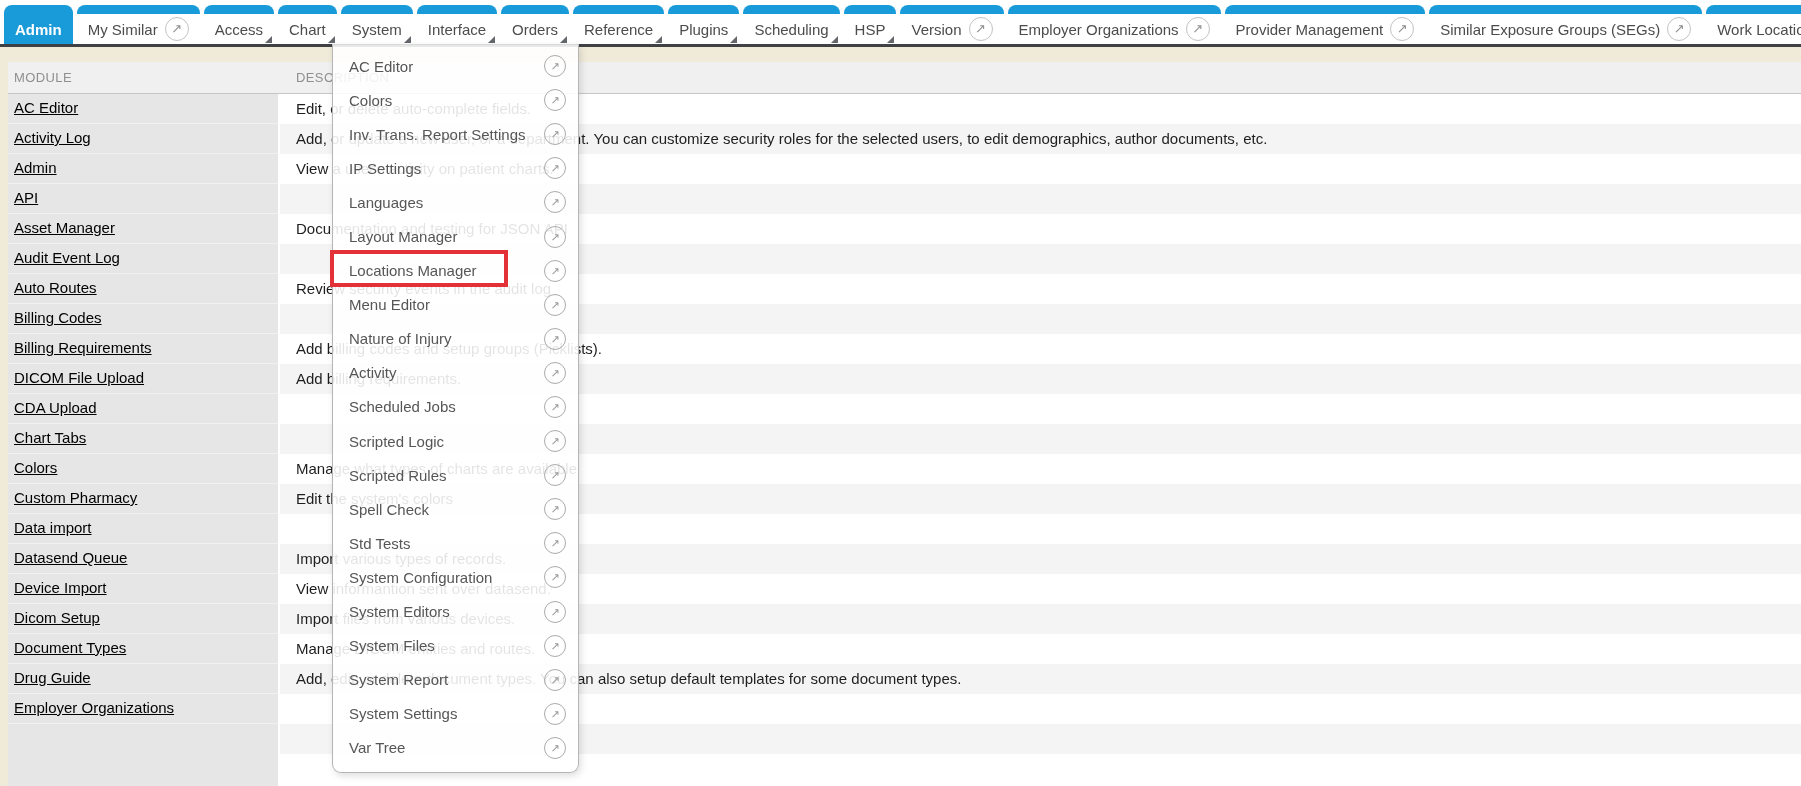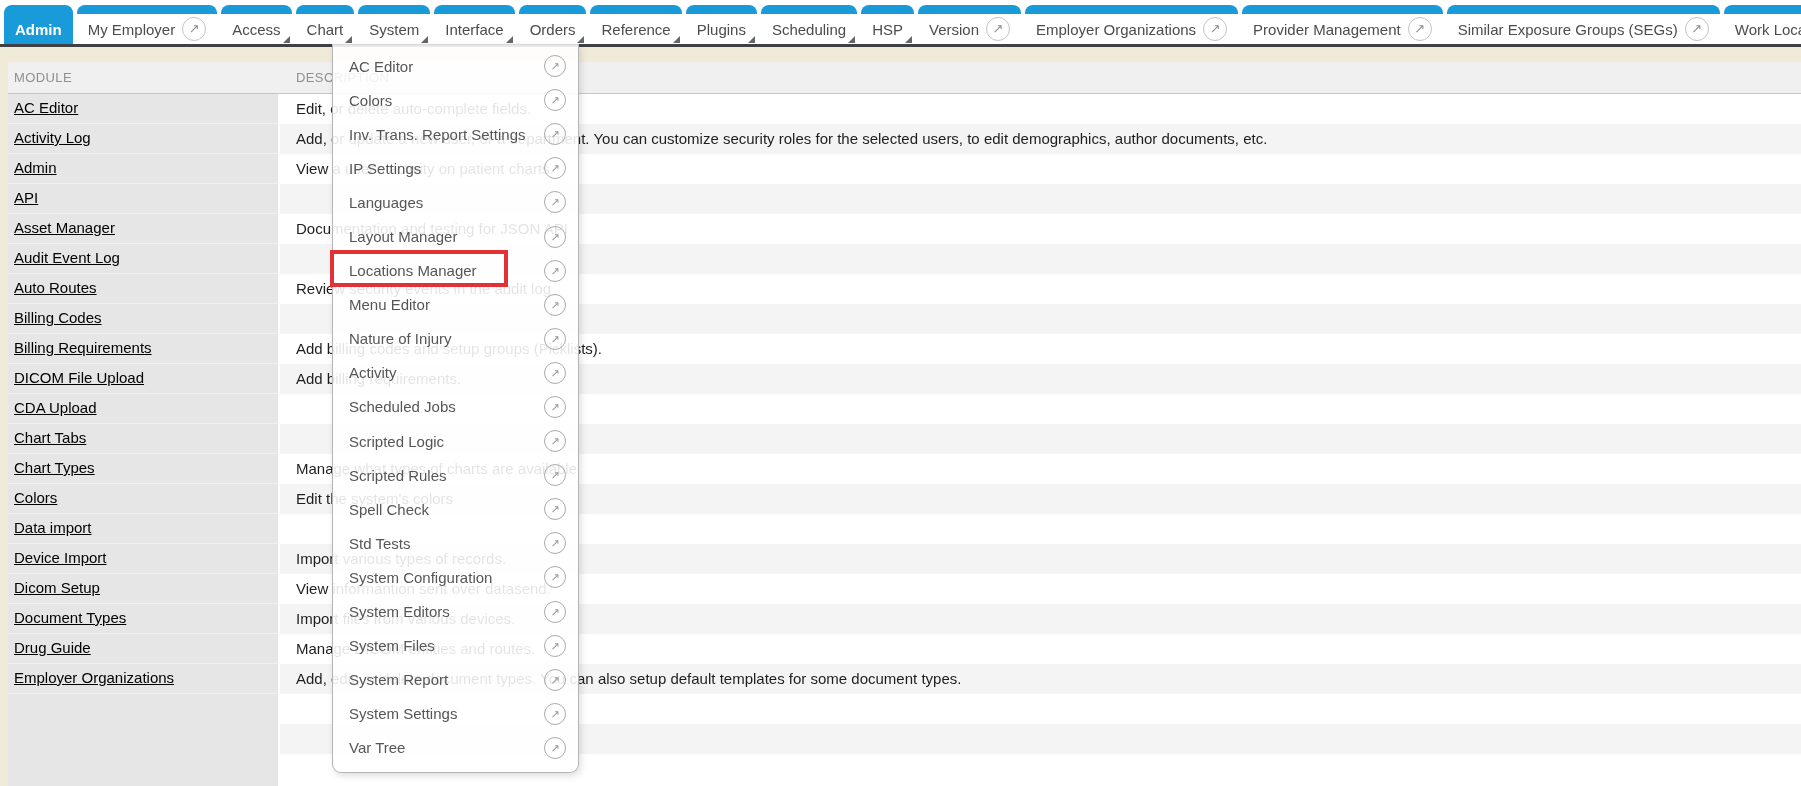--- a/index.html
+++ b/index.html
@@ -98,21 +98,21 @@
 <body>
 
 <div class="page">
 
   <div class="tabbar" id="tabbar">
       <div class="tab filled">
     <span class="tab-label">Admin</span>
 
   </div>
       <div class="tab has-ext">
-    <span class="tab-label">My Employer</span>
+    <span class="tab-label">My Similar</span>
     <span class="ext-icon">↗</span>
 
   </div>
       <div class="tab has-corner">
     <span class="tab-label">Access</span>
 
     <span class="corner"></span>
   </div>
       <div class="tab has-corner">
     <span class="tab-label">Chart</span>
@@ -217,27 +217,30 @@
         <div class="mod-row">
     <a class="mod-link">DICOM File Upload</a>
   </div>
         <div class="mod-row">
     <a class="mod-link">CDA Upload</a>
   </div>
         <div class="mod-row">
     <a class="mod-link">Chart Tabs</a>
   </div>
         <div class="mod-row">
-    <a class="mod-link">Chart Types</a>
-  </div>
-        <div class="mod-row">
     <a class="mod-link">Colors</a>
   </div>
         <div class="mod-row">
+    <a class="mod-link">Custom Pharmacy</a>
+  </div>
+        <div class="mod-row">
     <a class="mod-link">Data import</a>
+  </div>
+        <div class="mod-row">
+    <a class="mod-link">Datasend Queue</a>
   </div>
         <div class="mod-row">
     <a class="mod-link">Device Import</a>
   </div>
         <div class="mod-row">
     <a class="mod-link">Dicom Setup</a>
   </div>
         <div class="mod-row">
     <a class="mod-link">Document Types</a>
   </div>

